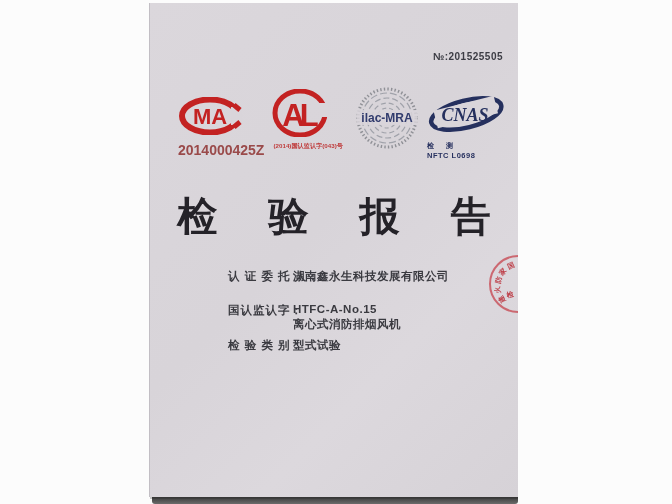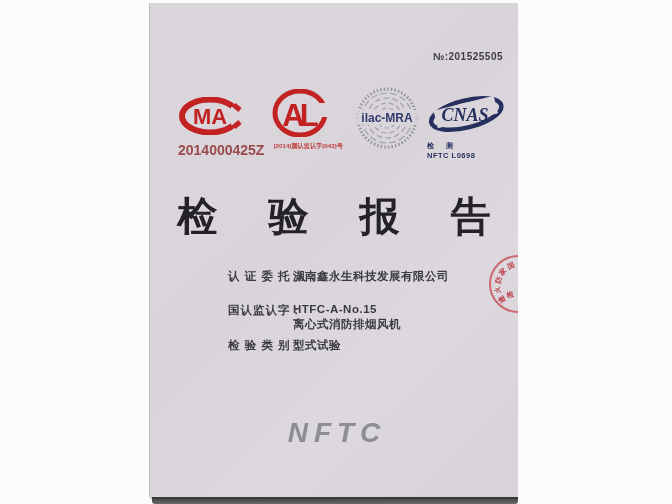--- a/index.html
+++ b/index.html
@@ -127,16 +127,15 @@
 
     <div class="stamp">
       <span class="sc0">国</span>
       <span class="sc1">家</span>
       <span class="sc2">防</span>
       <span class="sc3">火</span>
       <span class="sc4">建</span>
       <span class="sc-in">检</span>
     </div>
 
-    <div class="nftc">NFTC</div>
 
   </div>
 </div>
 
 </body></html>

